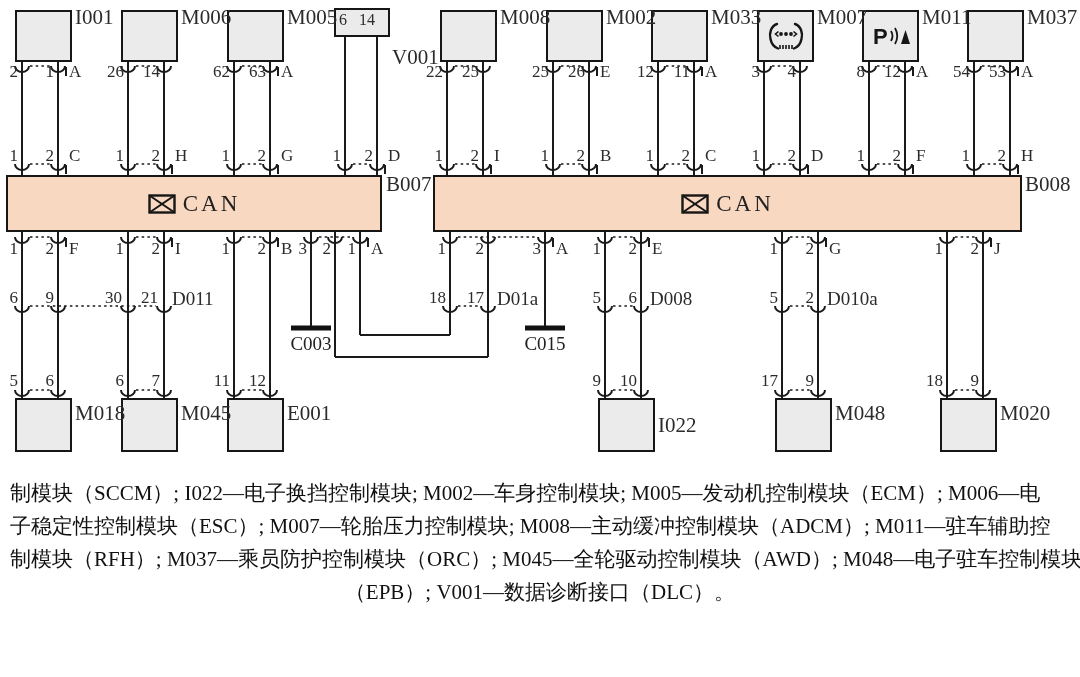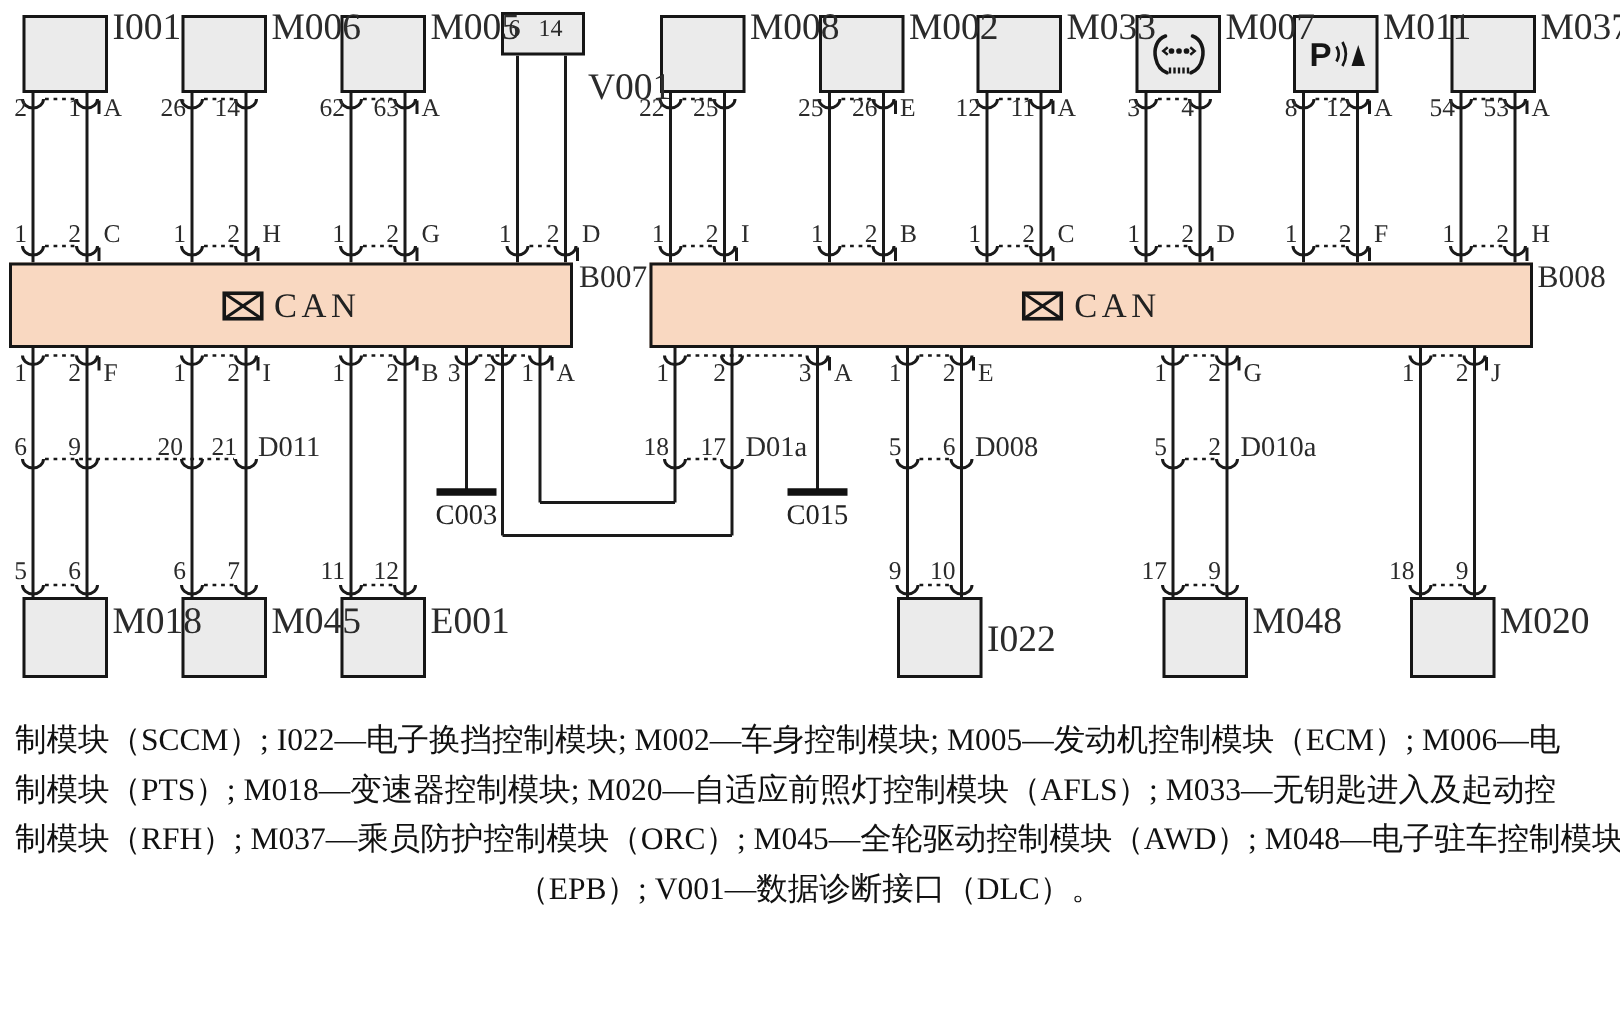--- a/index.html
+++ b/index.html
@@ -7,21 +7,21 @@
          font-family:"Liberation Serif","DejaVu Serif",serif;color:#1e1e1e;}
   #wiring{position:absolute;left:0;top:0;z-index:1;}
   .w{stroke:#1a1a1a;stroke-width:2;fill:none;}
   .a{stroke:#1a1a1a;stroke-width:2;fill:none;}
   .d{stroke:#1a1a1a;stroke-width:1.7;stroke-dasharray:2.5 3.2;fill:none;}
   .g{stroke:#111;stroke-width:5;}
   .box{position:absolute;width:57px;height:52px;background:#ebebeb;border:2.5px solid #161616;
        box-sizing:border-box;z-index:2;display:flex;align-items:center;justify-content:center;}
   .box.small{width:56px;height:29px;}
   .box.bottom{height:54px;}
-  .mlabel{position:absolute;font-size:25px;color:#2b2b2b;z-index:3;white-space:nowrap;}
+  .mlabel{position:absolute;font-size:21px;color:#2b2b2b;z-index:3;white-space:nowrap;}
   .pin{position:absolute;width:30px;text-align:right;font-size:17px;color:#2b2b2b;z-index:3;white-space:nowrap;}
   .conn{position:absolute;font-size:17px;color:#2b2b2b;z-index:3;white-space:nowrap;}
   .dlabel{position:absolute;font-size:19px;color:#2b2b2b;z-index:3;white-space:nowrap;}
   .glabel{position:absolute;width:56px;text-align:center;font-size:19px;color:#222;z-index:3;}
   .bar{position:absolute;top:175px;height:57px;background:#f9d8c1;border:2.5px solid #161616;
        box-sizing:border-box;z-index:2;display:flex;align-items:center;justify-content:center;gap:7px;}
   .bar .cantext{font-size:23px;letter-spacing:3px;color:#222;}
   .barlabel{position:absolute;top:172px;font-size:21px;color:#2b2b2b;z-index:3;}
   .vpin{position:absolute;font-size:16px;color:#2b2b2b;z-index:3;}
   #legend{position:absolute;left:0;top:477px;width:1080px;z-index:3;}
@@ -389,21 +389,21 @@
   <span class="pin" style="left:748px;top:239px;">1</span>
   <span class="pin" style="left:784px;top:239px;">2</span>
   <span class="conn" style="left:829px;top:239px;">G</span>
 
   <span class="pin" style="left:913px;top:239px;">1</span>
   <span class="pin" style="left:949px;top:239px;">2</span>
   <span class="conn" style="left:994px;top:239px;">J</span>
 
   <span class="pin" style="left:-12px;top:288px;">6</span>
   <span class="pin" style="left:24px;top:288px;">9</span>
-  <span class="pin" style="left:92px;top:288px;">20</span>
+  <span class="pin" style="left:92px;top:288px;">30</span>
   <span class="pin" style="left:128px;top:288px;">21</span>
   <span class="dlabel" style="left:172px;top:288px;">D011</span>
 
   <span class="pin" style="left:416px;top:288px;">18</span>
   <span class="pin" style="left:454px;top:288px;">17</span>
   <span class="dlabel" style="left:497px;top:288px;">D01a</span>
 
   <span class="pin" style="left:571px;top:288px;">5</span>
   <span class="pin" style="left:607px;top:288px;">6</span>
   <span class="dlabel" style="left:650px;top:288px;">D008</span>
@@ -441,18 +441,18 @@
   <span class="mlabel" style="left:658px;top:401px;margin-top:12px;">I022</span>
 
   <div class="box bottom" style="left: 775px; top: 398px; background: rgb(235, 235, 235);"></div>
   <span class="mlabel" style="left:835px;top:401px;">M048</span>
 
   <div class="box bottom" style="left: 940px; top: 398px; background: rgb(235, 235, 235);"></div>
   <span class="mlabel" style="left:1000px;top:401px;">M020</span>
 
   <div id="legend">
     <div class="lline">制模块（SCCM）; I022—电子换挡控制模块; M002—车身控制模块; M005—发动机控制模块（ECM）; M006—电</div>
-    <div class="lline">制模块（PTS）; M018—变速器控制模块; M020—自适应前照灯控制模块（AFLS）; M033—无钥匙进入及起动控</div>
+    <div class="lline">子稳定性控制模块（ESC）; M007—轮胎压力控制模块; M008—主动缓冲控制模块（ADCM）; M011—驻车辅助控</div>
     <div class="lline">制模块（RFH）; M037—乘员防护控制模块（ORC）; M045—全轮驱动控制模块（AWD）; M048—电子驻车控制模块</div>
     <div class="lline center">（EPB）; V001—数据诊断接口（DLC）。</div>
   </div>
 
 </div>
 
 </body></html>

